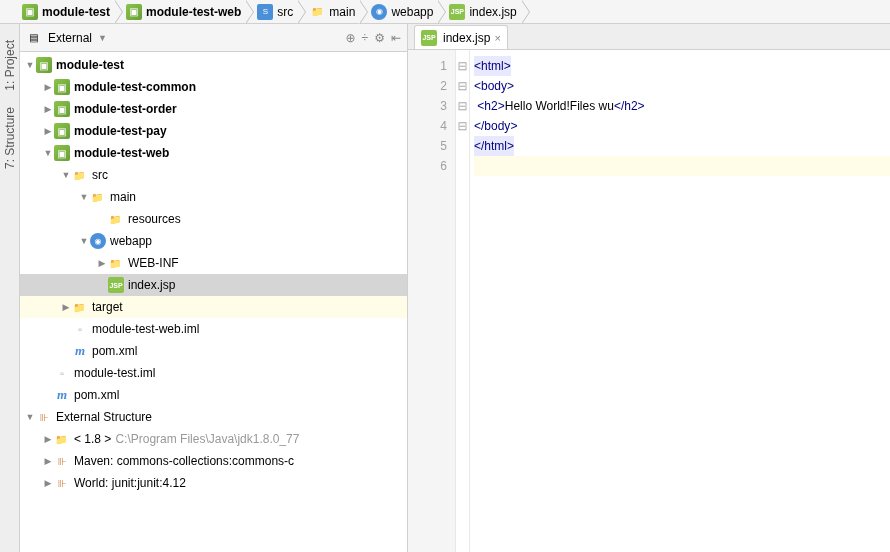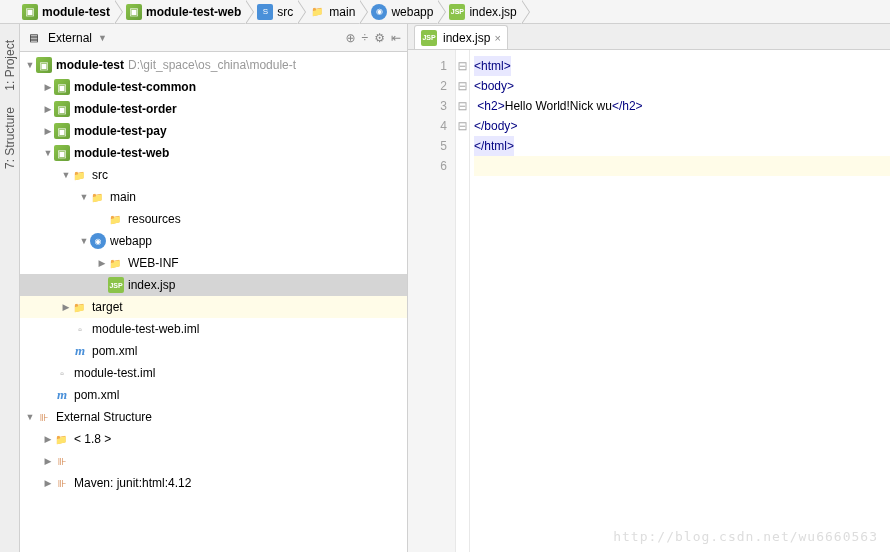--- a/index.html
+++ b/index.html
@@ -117,21 +117,20 @@
         <span class="act-icon">⚙</span>
         <span class="act-icon">⇤</span>
       </div>
     </div>
     <div class="tree" id="tree">
         <div class="tree-row">
           <span class="spacer" style="width:0px"></span>
           <span class="arrow open"></span>
           <span class="icon i-mod">▣</span>
           <span class="node-label bold">module-test</span>
-          <span class="node-path">D:\git_space\os_china\module-t</span>
         </div>
         <div class="tree-row">
           <span class="spacer" style="width:18px"></span>
           <span class="arrow closed"></span>
           <span class="icon i-mod">▣</span>
           <span class="node-label bold">module-test-common</span>
         </div>
         <div class="tree-row">
           <span class="spacer" style="width:18px"></span>
           <span class="arrow closed"></span>
@@ -220,31 +219,33 @@
           <span class="spacer" style="width:0px"></span>
           <span class="arrow open"></span>
           <span class="icon i-lib">⊪</span>
           <span class="node-label">External Structure</span>
         </div>
         <div class="tree-row">
           <span class="spacer" style="width:18px"></span>
           <span class="arrow closed"></span>
           <span class="icon i-fld-o">📁</span>
           <span class="node-label">&lt; 1.8 &gt;</span>
+          <span class="node-path">C:\Program Files\Java\jdk1.8.0_77</span>
         </div>
         <div class="tree-row">
           <span class="spacer" style="width:18px"></span>
           <span class="arrow closed"></span>
           <span class="icon i-lib">⊪</span>
+          <span class="node-label">Maven: commons-collections:commons-c</span>
         </div>
         <div class="tree-row">
           <span class="spacer" style="width:18px"></span>
           <span class="arrow closed"></span>
           <span class="icon i-lib">⊪</span>
-          <span class="node-label">Maven: junit:html:4.12</span>
+          <span class="node-label">World: junit:junit:4.12</span>
         </div>
       </div>
   </div>
 
   <div class="editor">
     <div class="tabs">
       <div class="tab">
         <span class="icon i-jsp">JSP</span>
         <span>index.jsp</span>
         <span class="tab-close">×</span>
@@ -271,29 +272,28 @@
         <div class="code-line">
             <span class="tag tag-hl">&lt;</span>
             <span class="tag tag-hl">html</span>
             <span class="tag tag-hl">&gt;</span>
           </div>
         <div class="code-line">
             <span class="tag">&lt;</span>
             <span class="tag">body</span>
             <span class="tag">&gt;</span>
           </div>
-        <div class="code-line">&nbsp;<span class="tag">&lt;</span><span class="tag">h2</span><span class="tag">&gt;</span><span class="txt">Hello World!Nick wu</span><span class="tag">&lt;/</span><span class="tag">h2</span><span class="tag">&gt;</span></div>
+        <div class="code-line">&nbsp;<span class="tag">&lt;</span><span class="tag">h2</span><span class="tag">&gt;</span><span class="txt">Hello World!Files wu</span><span class="tag">&lt;/</span><span class="tag">h2</span><span class="tag">&gt;</span></div>
         <div class="code-line">
             <span class="tag">&lt;/</span>
             <span class="tag">body</span>
             <span class="tag">&gt;</span>
           </div>
         <div class="code-line">
             <span class="tag tag-hl">&lt;/</span>
             <span class="tag tag-hl">html</span>
             <span class="tag tag-hl">&gt;</span>
           </div>
         <div class="code-line cursor"></div>
       </div>
-      <div class="watermark">http://blog.csdn.net/wu6660563</div>
     </div>
   </div>
 </div>
 
 </body></html>

